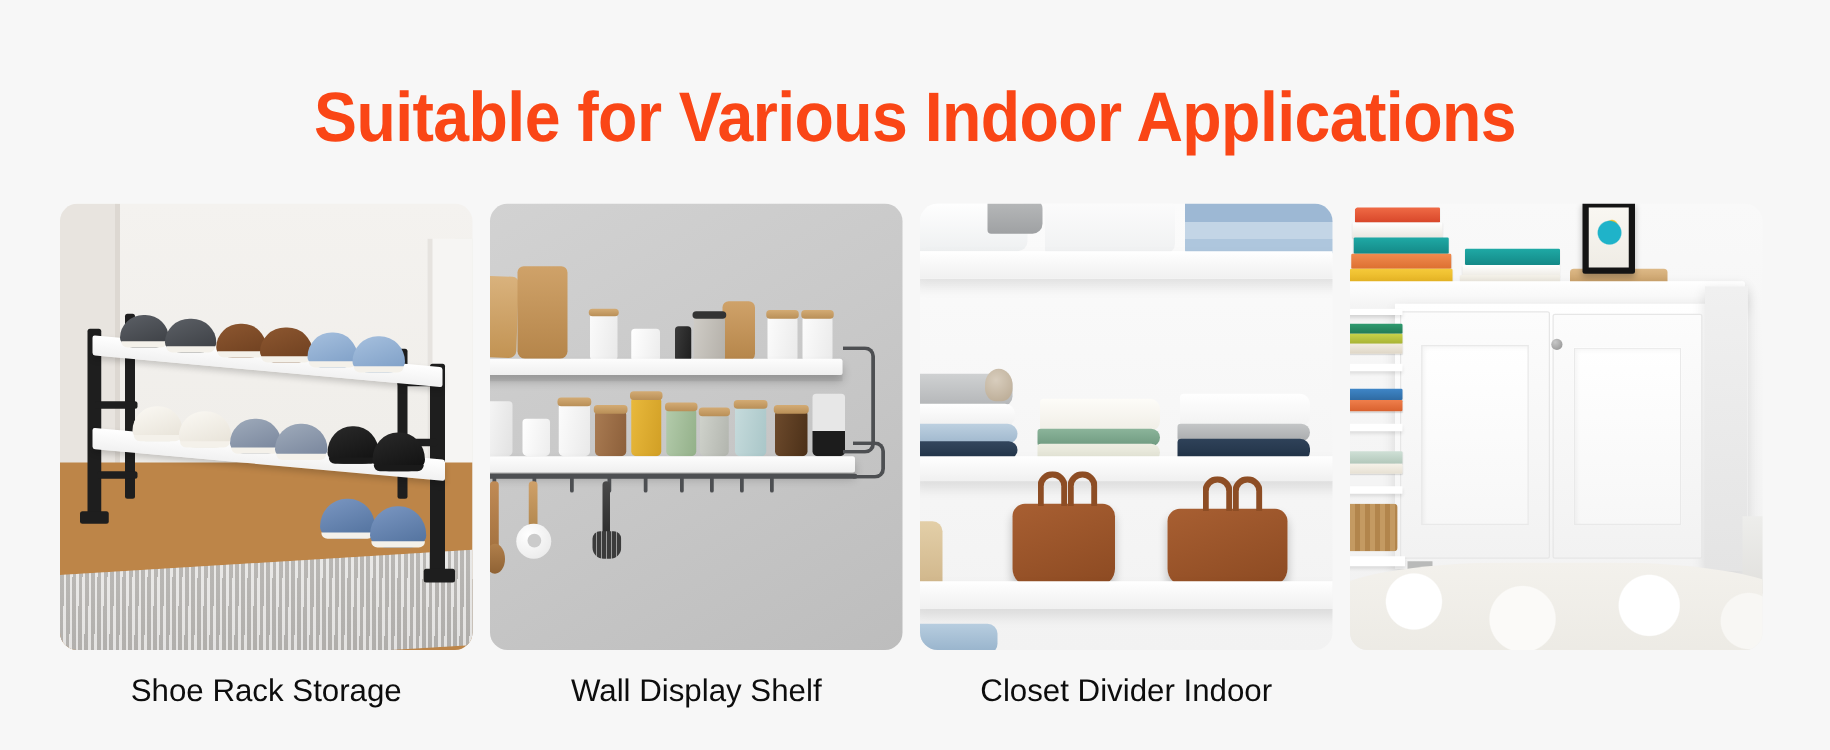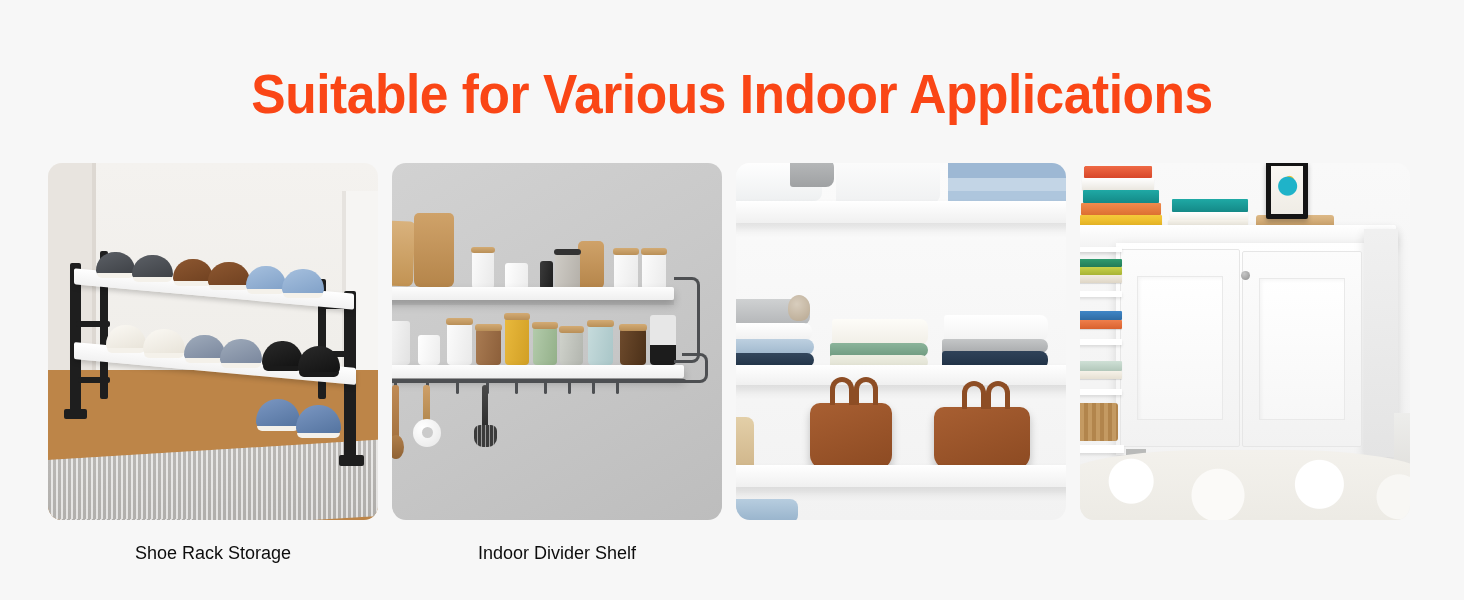--- a/index.html
+++ b/index.html
@@ -39,21 +39,21 @@
     background: #eee;
   }
   .caption-row {
     position: absolute; top: 520px; left: 48px;
     width: 1368px; height: 66px;
     display: flex; gap: 14px;
   }
   .caption {
     width: 330px;
     text-align: center;
-    font-size: 18px;
+    font-size: 25px;
     line-height: 66px;
     color: #0d0d0d;
     font-weight: 400;
     white-space: nowrap;
   }
 
   
   .p1 { background: linear-gradient(#f4f2ef 0%, #f0eeea 52%, #f0eeea 100%); }
   .p1 .wall-l { position:absolute; left:0; top:0; width:46px; height:250px; background:#e8e4df; }
   .p1 .wall-corner { position:absolute; left:44px; top:0; width:4px; height:250px; background:#ddd8d2; }
@@ -338,16 +338,17 @@
         <div style="position:absolute;left:314px;top:250px;width:24px;height:62px;background:linear-gradient(#ededeb,#e1e0dd);"></div>
 
         <div class="frug"></div>
       </div>
     </div>
 
   </div>
 
   <div class="caption-row">
     <div class="caption">Shoe Rack Storage</div>
-    <div class="caption">Indoor Divider Shelf</div>
+    <div class="caption">Wall Display Shelf</div>
+    <div class="caption">Closet Divider Indoor</div>
   </div>
 
 </div>
 
 </body></html>

